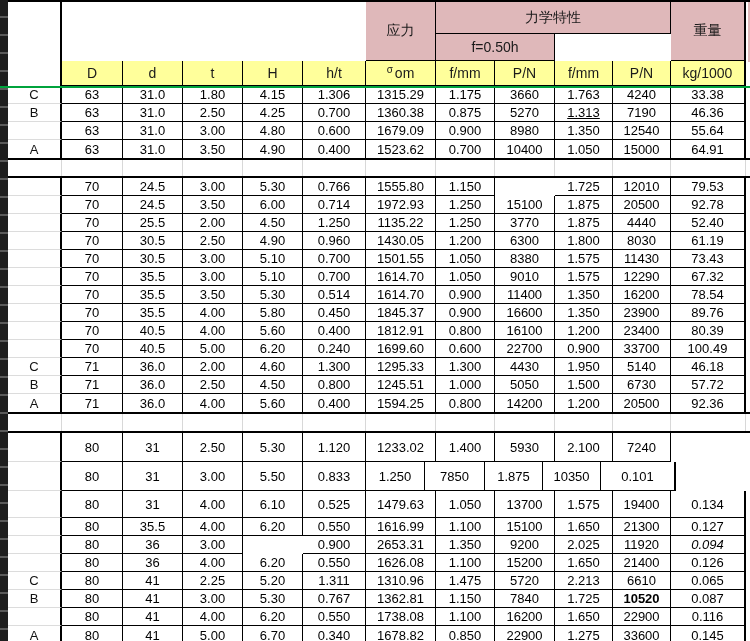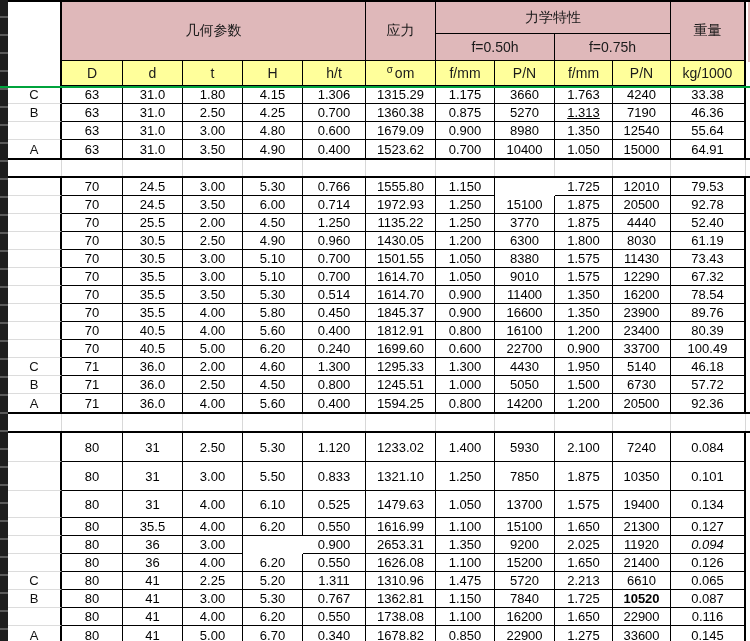--- a/index.html
+++ b/index.html
@@ -42,26 +42,24 @@
 </style>
 </head>
 <body>
 
 <div class="sheet">
   <div class="strip"></div>
   <div class="content">
 
     <div class="hdr" id="hdr">
       <div class="hcell corner"></div>
-      <div class="hcell" style="grid-column:2/7;grid-row:1/3">几何参数</div>
       <div class="hcell" style="grid-column:7;grid-row:1/3">应力</div>
       <div class="hcell" style="grid-column:8/12;grid-row:1">力学特性</div>
       <div class="hcell thickR" style="grid-column:12;grid-row:1/3">重量</div>
       <div class="hcell" style="grid-column:8/10;grid-row:2">f=0.50h</div>
-      <div class="hcell" style="grid-column:10/12;grid-row:2">f=0.75h</div>
 
     <div class="hcell yellow" style="grid-area: 3 / 2;">D</div>
         <div class="hcell yellow" style="grid-area: 3 / 3;">d</div>
         <div class="hcell yellow" style="grid-area: 3 / 4;">t</div>
         <div class="hcell yellow" style="grid-area: 3 / 5;">H</div>
         <div class="hcell yellow" style="grid-area: 3 / 6;">h/t</div>
         <div class="hcell yellow" style="grid-area: 3 / 7;">
           <span class="sig">σ</span>
           <span>om</span>
         </div>
@@ -349,30 +347,28 @@
             <div class="cell" style="width: 61px; flex: 0 0 61px;">80</div>
             <div class="cell" style="width: 60px; flex: 0 0 60px;">31</div>
             <div class="cell" style="width: 60px; flex: 0 0 60px;">2.50</div>
             <div class="cell" style="width: 60px; flex: 0 0 60px;">5.30</div>
             <div class="cell" style="width: 63px; flex: 0 0 63px;">1.120</div>
             <div class="cell" style="width: 70px; flex: 0 0 70px;">1233.02</div>
             <div class="cell" style="width: 59px; flex: 0 0 59px;">1.400</div>
             <div class="cell" style="width: 60px; flex: 0 0 60px;">5930</div>
             <div class="cell" style="width: 58px; flex: 0 0 58px;">2.100</div>
             <div class="cell" style="width: 58px; flex: 0 0 58px;">7240</div>
-            <div class="cell last" style="width: 75px; flex: 0 0 75px;">0.084</div>
           </div>
           <div class="row tall1">
             <div class="lcell"></div>
             <div class="cell" style="width: 61px; flex: 0 0 61px;">80</div>
             <div class="cell" style="width: 60px; flex: 0 0 60px;">31</div>
             <div class="cell" style="width: 60px; flex: 0 0 60px;">3.00</div>
             <div class="cell" style="width: 60px; flex: 0 0 60px;">5.50</div>
             <div class="cell" style="width: 63px; flex: 0 0 63px; text-align: center;">0.833</div>
-            <div class="cell" style="width: 70px; flex: 0 0 70px;">1321.10</div>
             <div class="cell" style="width: 59px; flex: 0 0 59px;">1.250</div>
             <div class="cell" style="width: 60px; flex: 0 0 60px;">7850</div>
             <div class="cell" style="width: 58px; flex: 0 0 58px;">1.875</div>
             <div class="cell" style="width: 58px; flex: 0 0 58px;">10350</div>
             <div class="cell last" style="width: 75px; flex: 0 0 75px;">0.101</div>
           </div>
           <div class="row tall2">
             <div class="lcell"></div>
             <div class="cell" style="width: 61px; flex: 0 0 61px;">80</div>
             <div class="cell" style="width: 60px; flex: 0 0 60px;">31</div>

